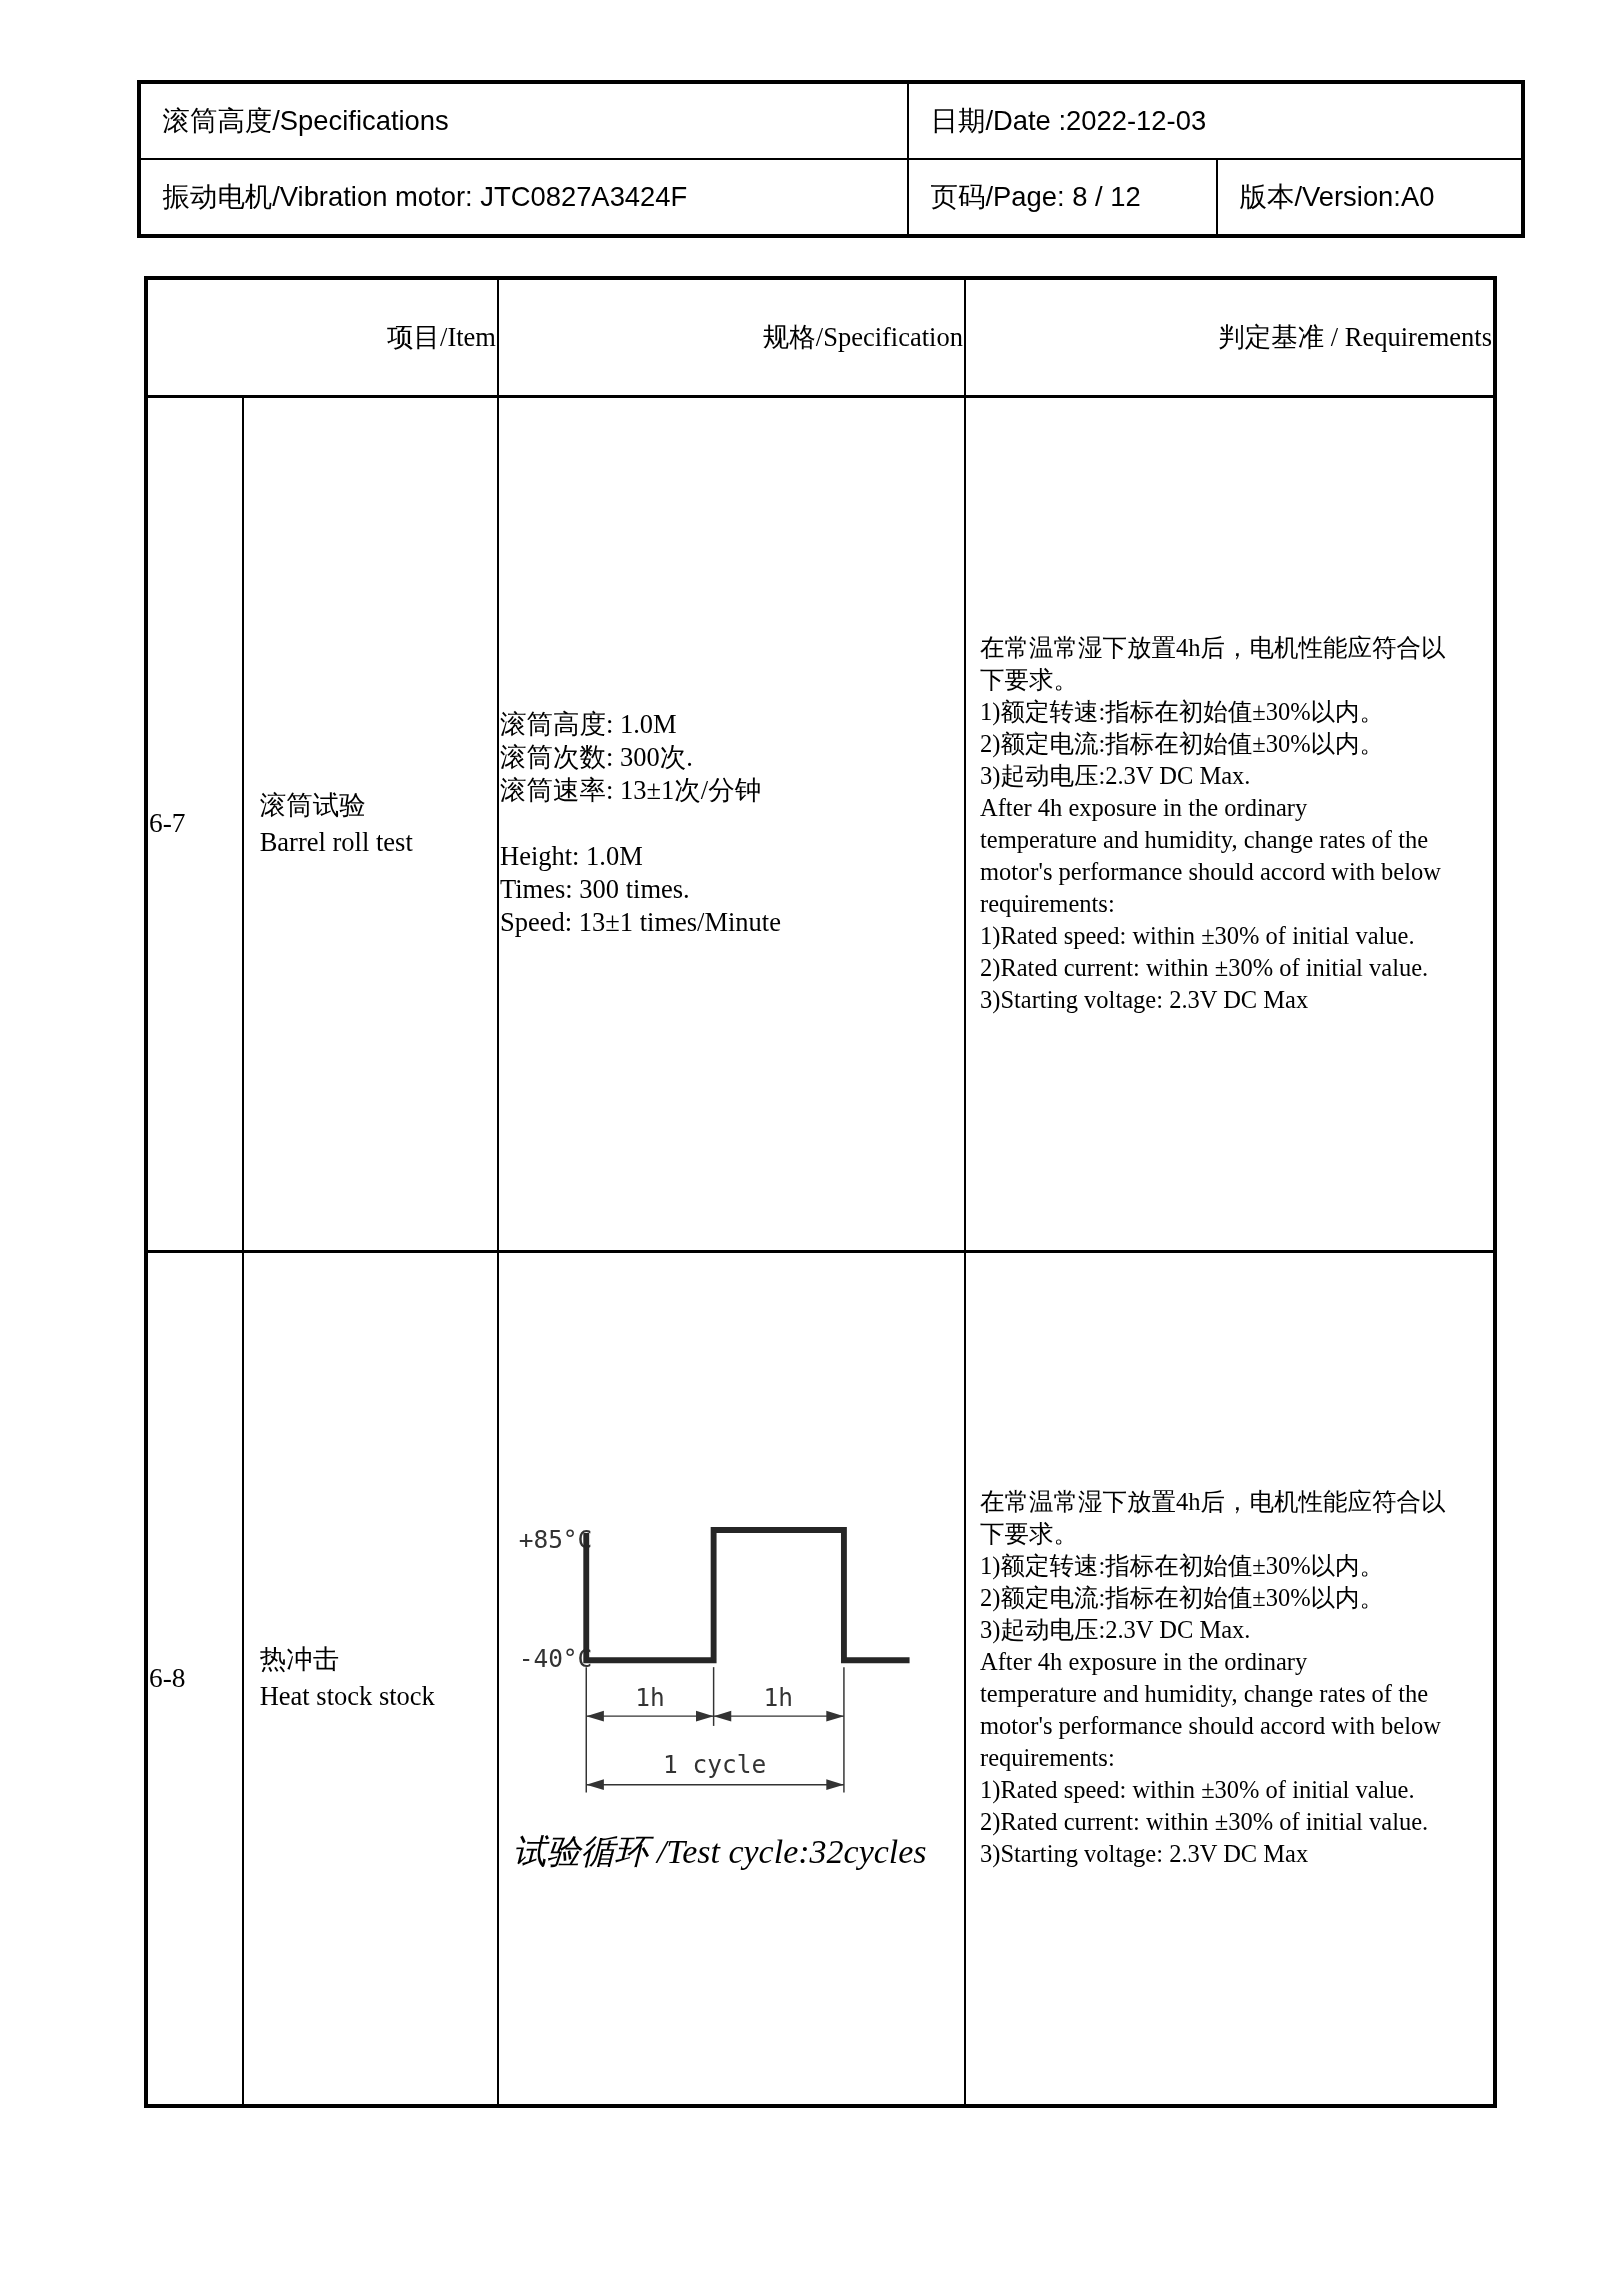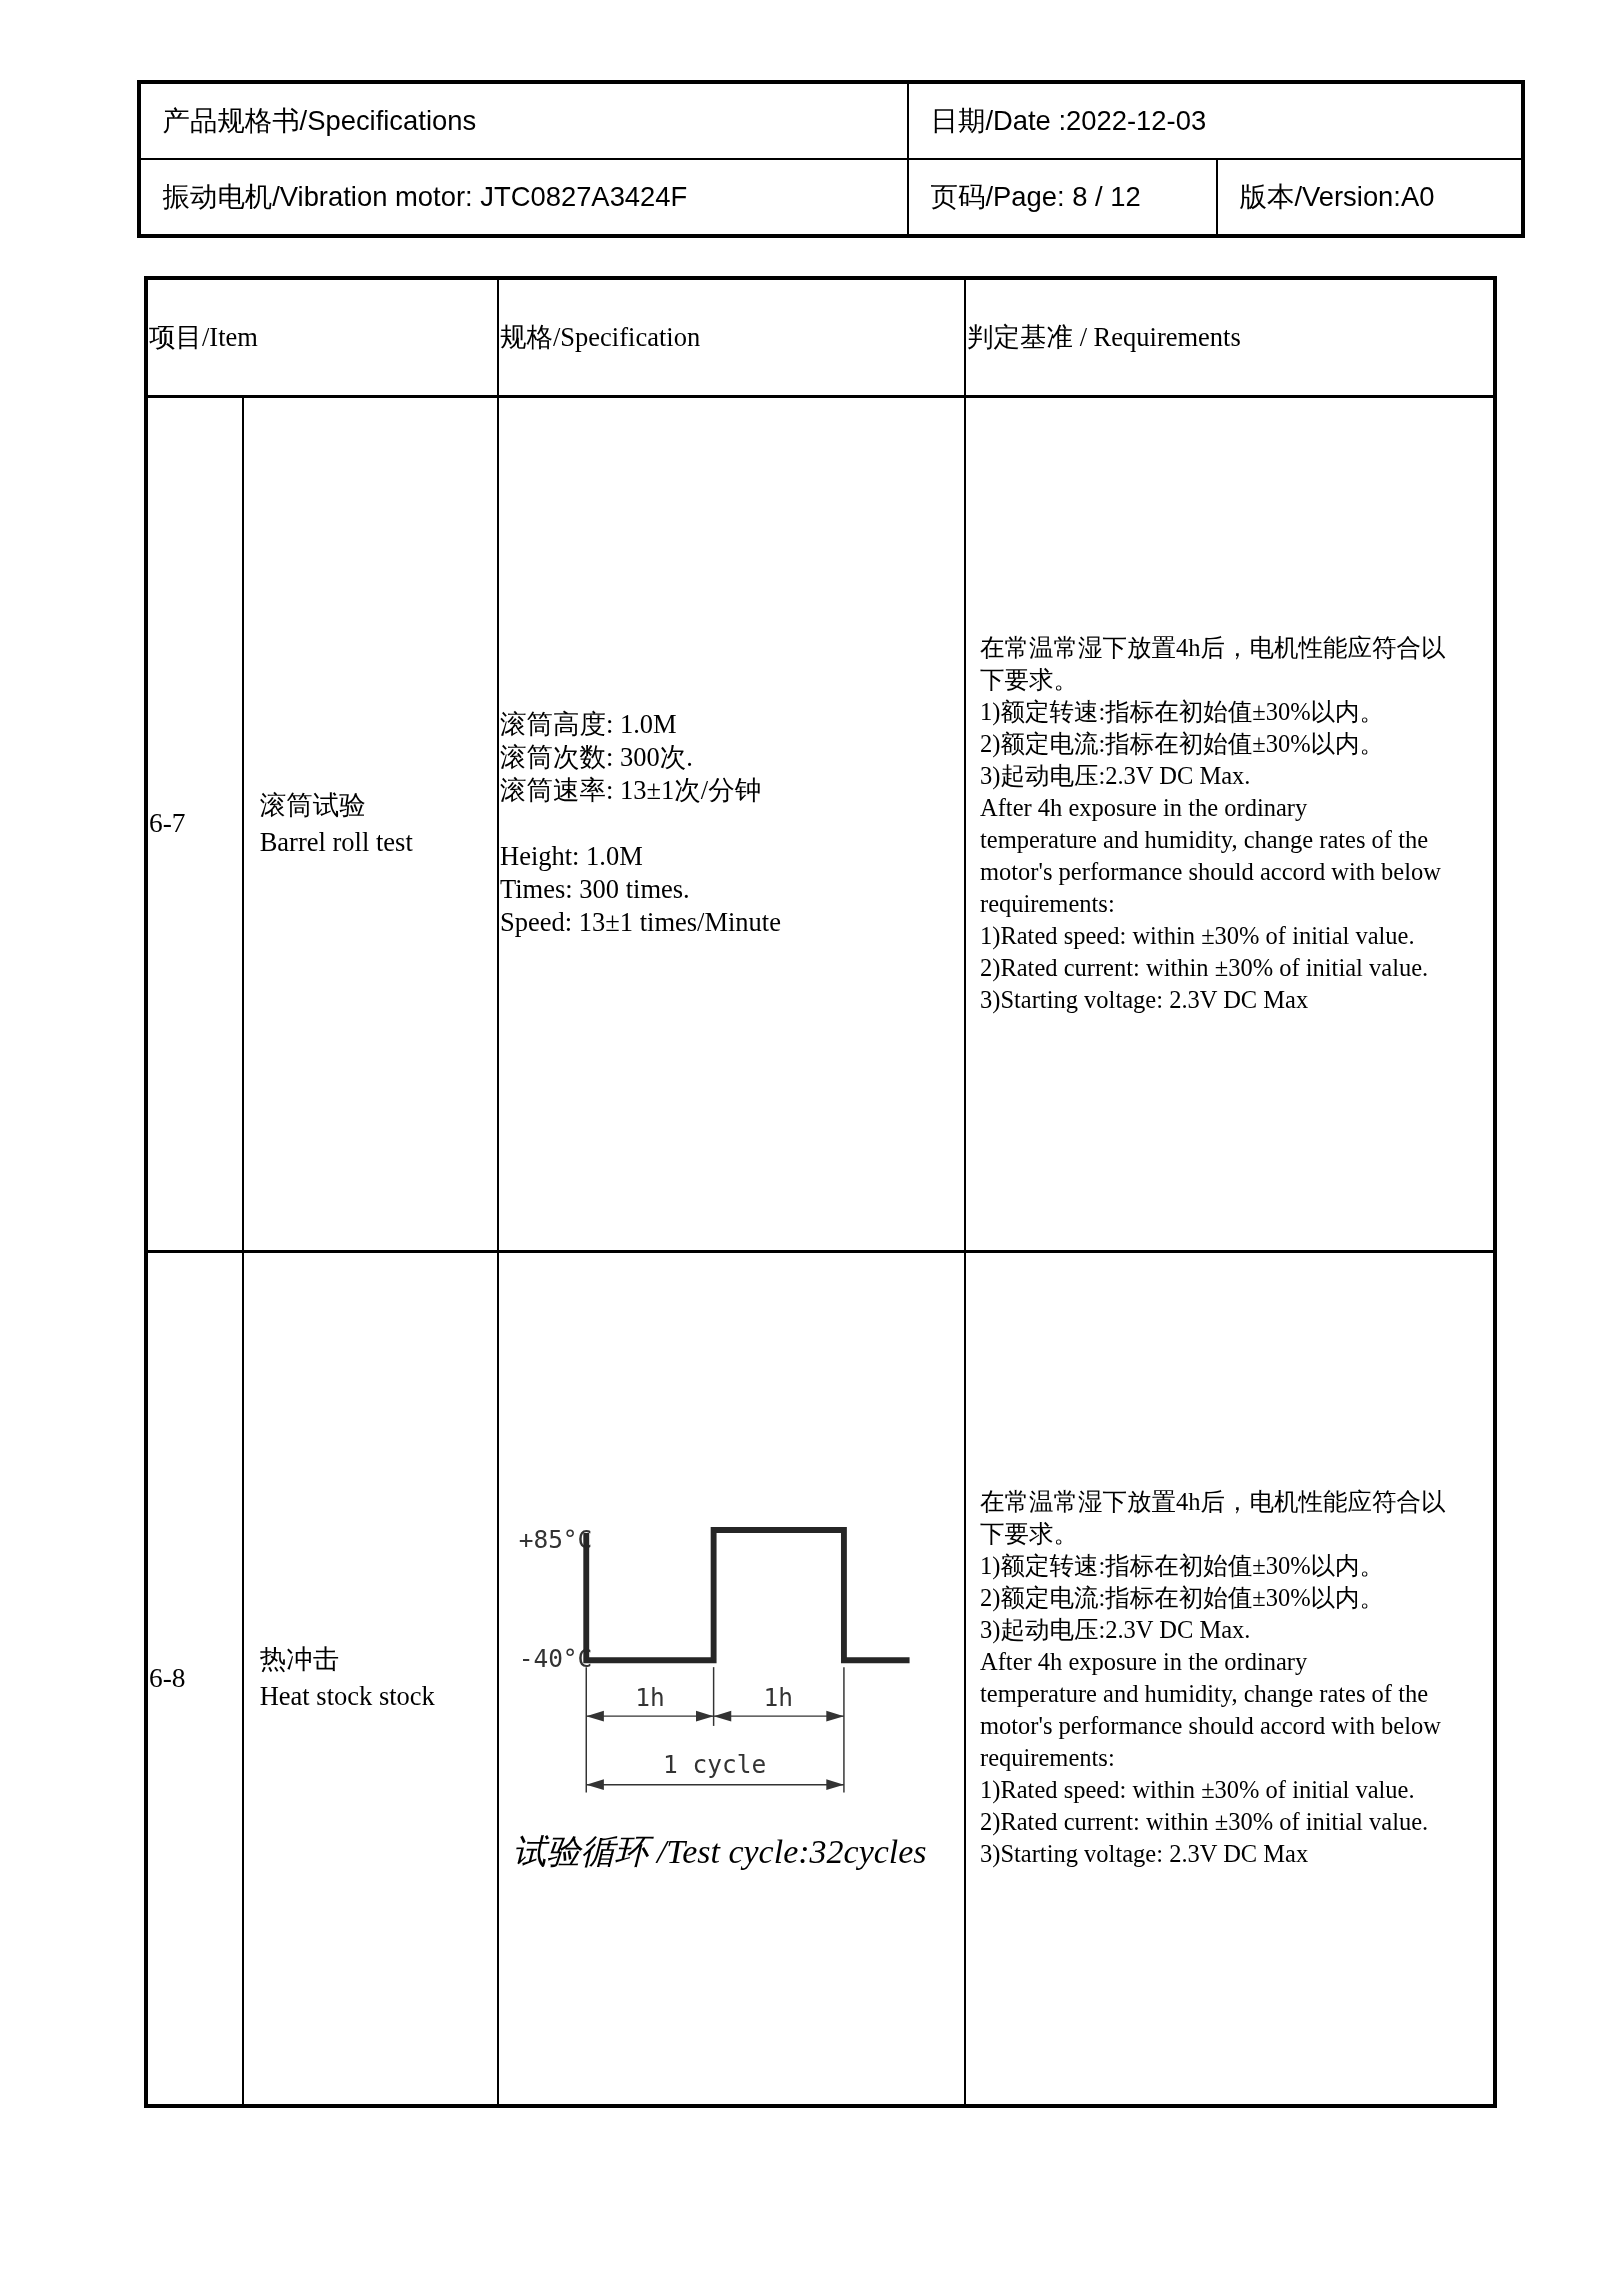--- a/index.html
+++ b/index.html
@@ -27,21 +27,21 @@
     position:absolute;left:144px;top:276px;
     border-collapse:collapse;table-layout:fixed;
     border:4.9px solid #000;font-size:26.5px;
   }
   .main-table td{
     border-style:solid;border-color:#000;border-width:3.9px 2px;
     vertical-align:middle;overflow:hidden;
   }
   tr.hrow{height:118px;}
   tr.brow{height:855px;}
-  .th-cell{text-align:left;font-size:26.5px;}
+  .th-cell{text-align:right;font-size:26.5px;}
   .no-cell{text-align:left;font-size:27.4px;}
   .item-cell{padding-left:15.7px;}
   .item-text{white-space:pre-line;line-height:37px;font-size:26.5px;}
   .spec-cell{padding-left:1px;}
   .spec-text{white-space:pre-line;font-size:26.5px;line-height:33px;}
   .req-cell{padding-left:14px;padding-right:3.9px;}
   .req-text{white-space:pre-line;font-size:24.5px;line-height:32px;}
 
   
   .diagram-cell{padding:0;}
@@ -60,21 +60,21 @@
 <div class="page">
 
   <table class="header-table">
     <colgroup>
         <col style="width:769px">
         <col style="width:309px">
         <col style="width:306px">
       </colgroup>
     <tbody>
         <tr>
-      <td>产品规格书/Specifications</td>
+      <td>滚筒高度/Specifications</td>
       <td colspan="2">日期/Date :2022-12-03</td>
     </tr>
     <tr>
       <td>振动电机/Vibration motor:   JTC0827A3424F</td>
       <td>页码/Page: 8 / 12</td>
       <td>版本/Version:A0</td>
     </tr>
   </tbody>
     </table>
 

